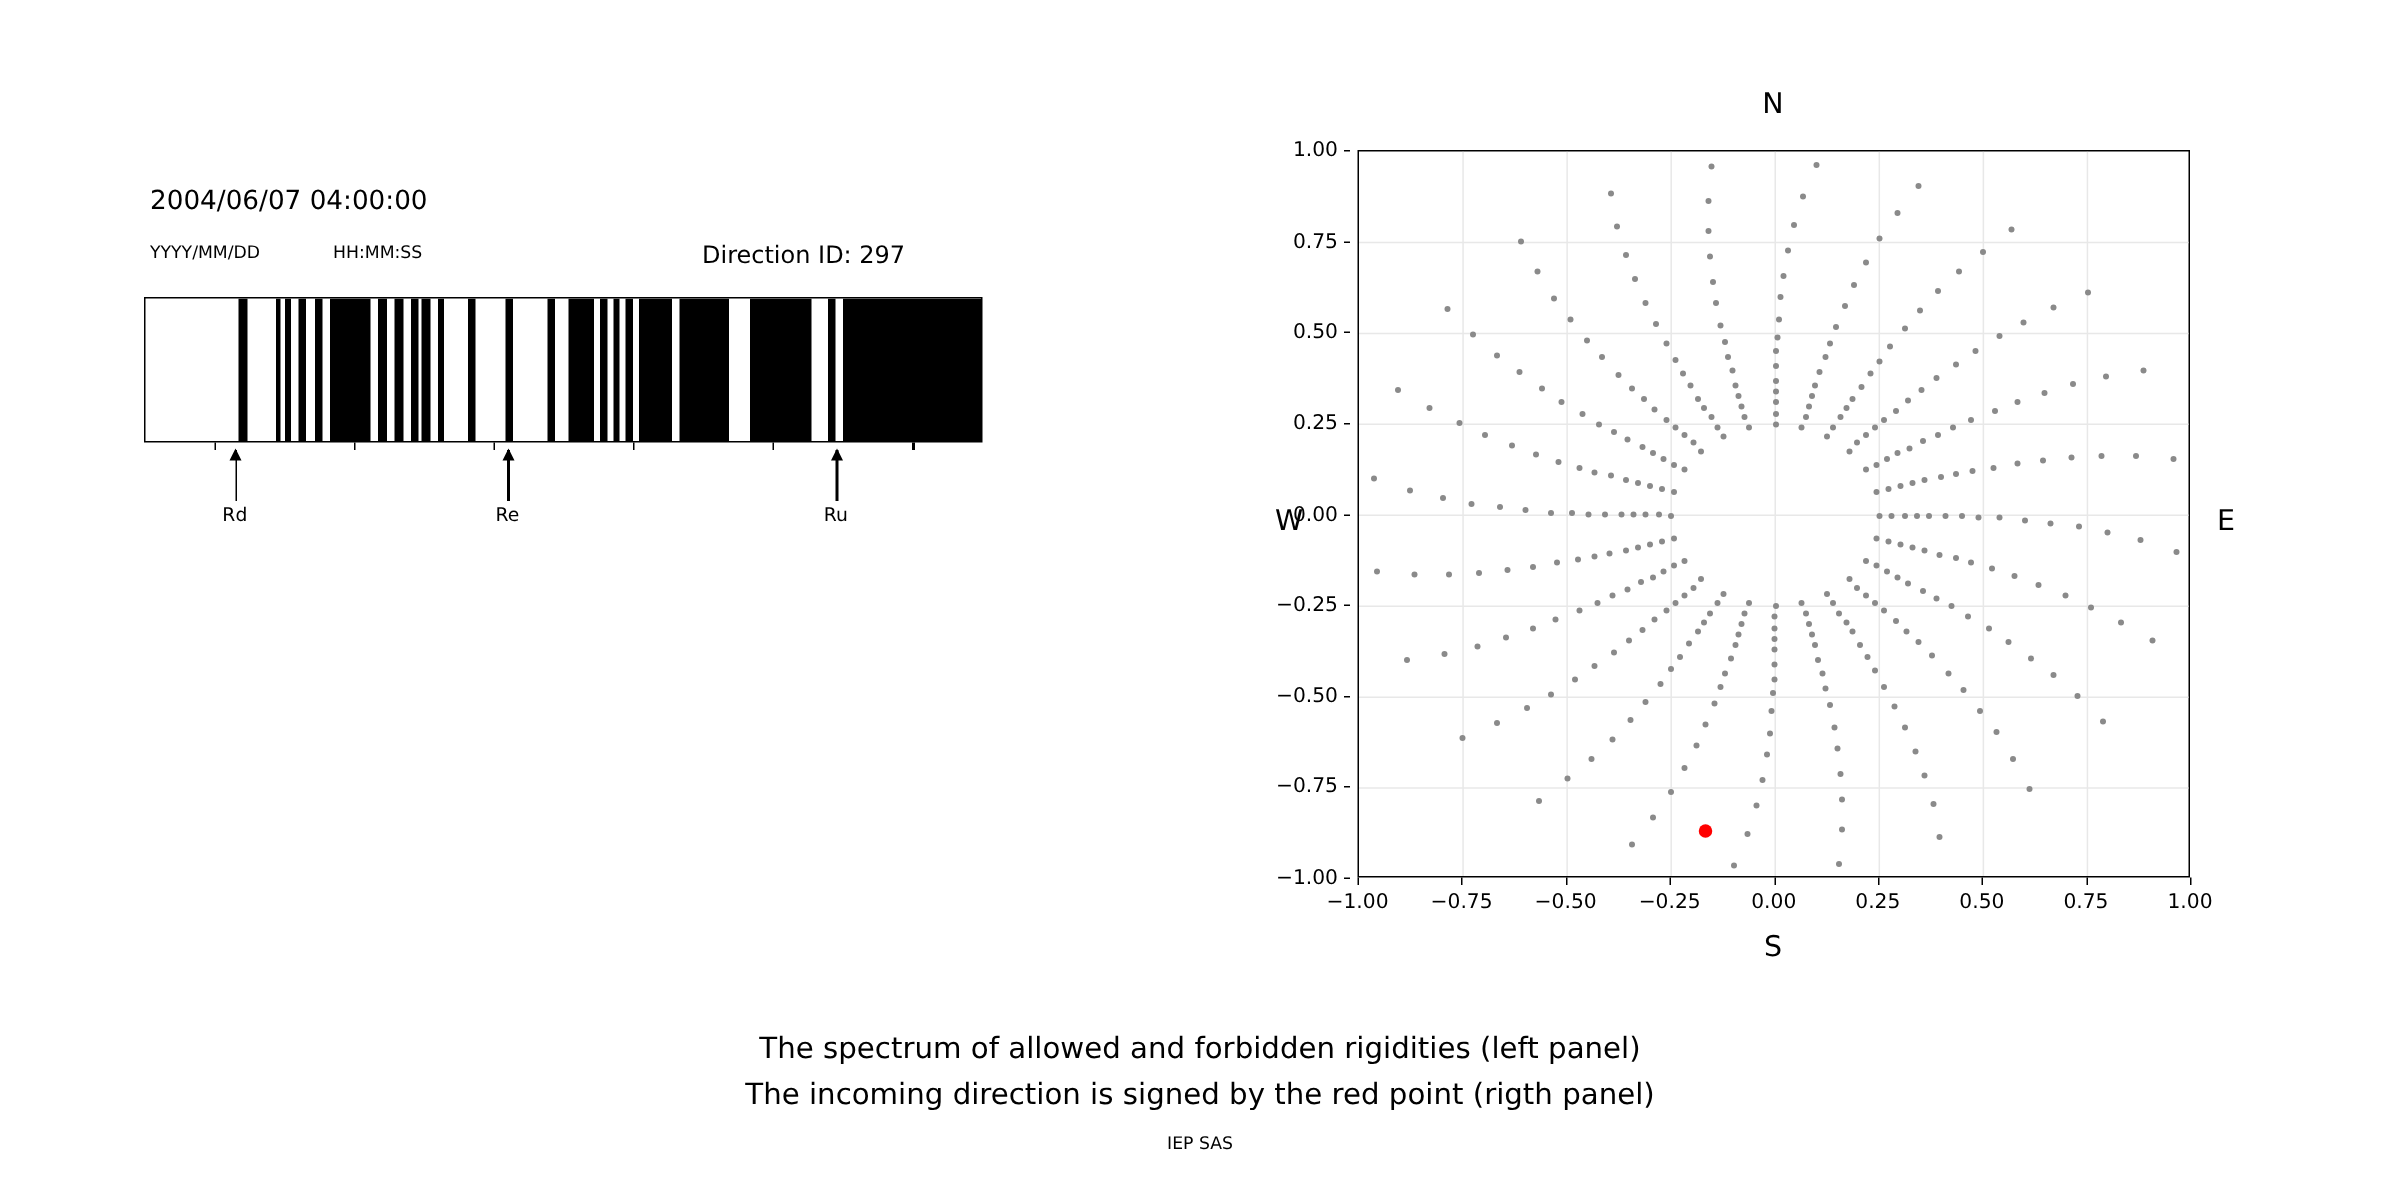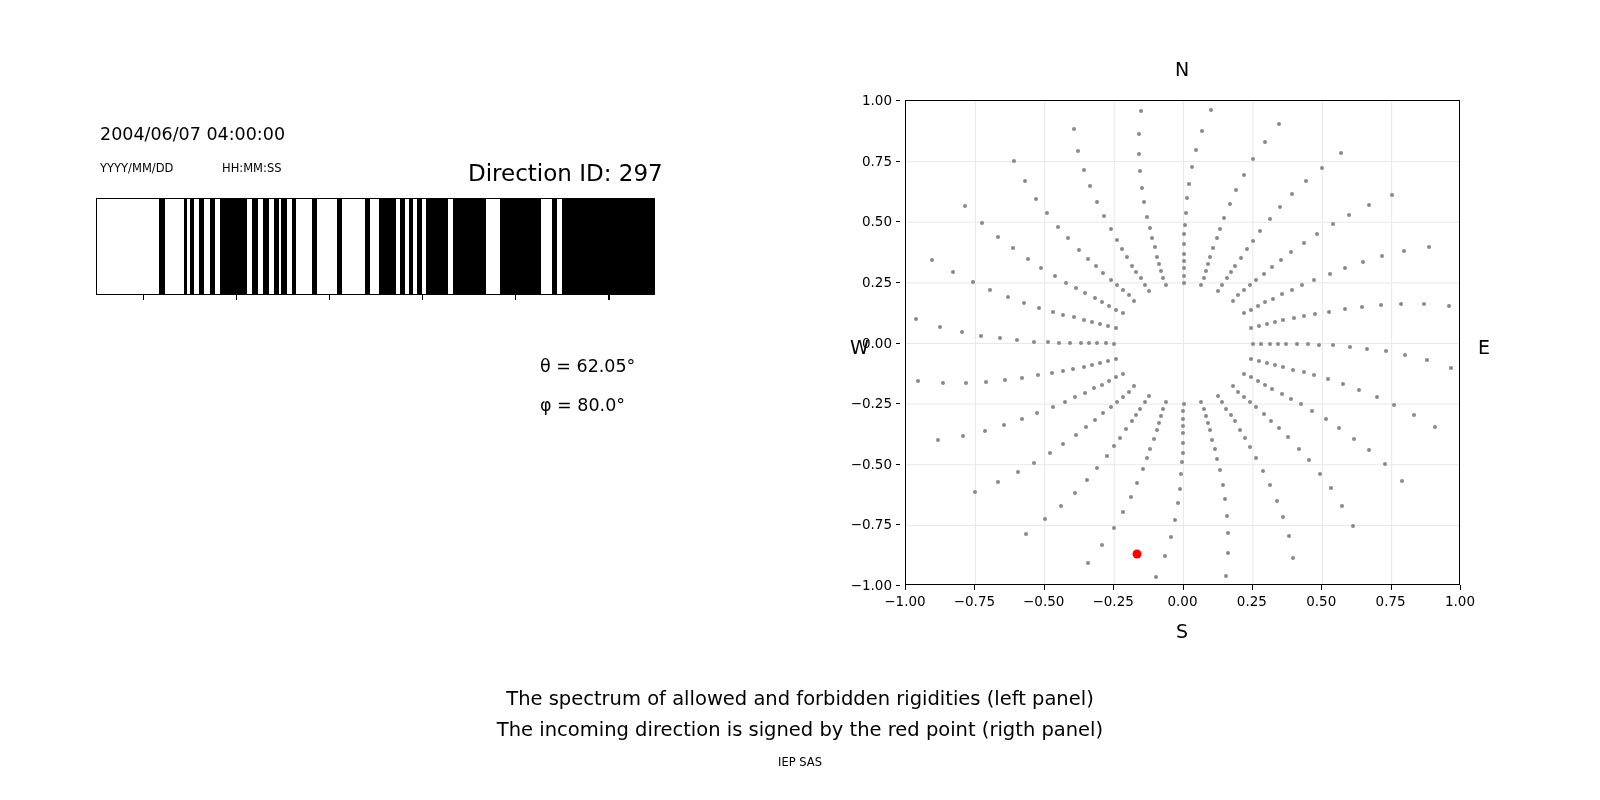--- a/index.html
+++ b/index.html
@@ -10,21 +10,21 @@
   }
   .abs{position:absolute;}
 
   
   #left-panel{left:0;top:0;width:760px;height:660px;}
 
   .hdr-geo{left:100px;top:84px;font-size:17.5px;white-space:nowrap;}
   .hdr-date{left:100px;top:124px;font-size:17.5px;white-space:nowrap;}
   .hdr-fmt-date{left:100px;top:161px;font-size:11.5px;white-space:nowrap;}
   .hdr-fmt-time{left:222px;top:161px;font-size:11.5px;white-space:nowrap;}
-  .hdr-dirid{left:468px;top:160px;font-size:23px;white-space:nowrap;}
+  .hdr-dirid{left:468px;top:160px;font-size:16px;white-space:nowrap;}
 
   
   #spectrum-axes{left:96px;top:198px;width:559px;height:97px;
                  border:1.1px solid #000;box-sizing:border-box;background:#fff;overflow:hidden;}
   #spectrum-bars{position:absolute;left:0;top:0;right:0;bottom:0;}
   #spectrum-bars i{position:absolute;top:0;bottom:0;background:#000;display:block;}
 
   #spectrum-ticks{left:96px;top:295px;width:559px;height:10px;}
   #spectrum-ticks b{position:absolute;top:0;width:1.1px;height:5px;background:#000;display:block;}
   #spectrum-ticklabels{left:96px;top:301px;width:559px;height:20px;font-size:13.5px;}
@@ -116,25 +116,38 @@
   </div>
 
   <div class="abs" id="spectrum-ticks">
       <b style="left: 46.5833px;"></b>
       <b style="left: 139.75px;"></b>
       <b style="left: 232.917px;"></b>
       <b style="left: 326.083px;"></b>
       <b style="left: 419.25px;"></b>
       <b style="left: 512.417px;"></b>
     </div>
-
-  <div class="abs" id="params-right" style="left: 0px; top: 0px; width: 760px; height: 300px;">
-      <div class="abs param" style="left: 540px; top: 356px;">θ = 62.05°</div>
-      <div class="abs param" style="left: 540px; top: 395.2px;">φ = 80.0°</div>
+  <div class="abs" id="spectrum-marks" style="left: 96px; top: 300px; width: 559px; height: 60px;">
+      <div class="mark" style="left: 60.5583px; top: 0px;">
+        <div class="shaft"></div>
+        <div class="head"></div>
+        <div class="mlabel">Rd</div>
+      </div>
+      <div class="mark" style="left: 242.233px; top: 0px;">
+        <div class="shaft"></div>
+        <div class="head"></div>
+        <div class="mlabel">Re</div>
+      </div>
+      <div class="mark" style="left: 461.175px; top: 0px;">
+        <div class="shaft"></div>
+        <div class="head"></div>
+        <div class="mlabel">Ru</div>
+      </div>
     </div>
+
 </div>
 
 <div class="abs" id="right-panel">
 
   <div class="cmp" id="cmp-n">N</div>
   <div class="cmp" id="cmp-s">S</div>
   <div class="cmp" id="cmp-w">W</div>
   <div class="cmp" id="cmp-e">E</div>
 
   <div id="polar-axes">

